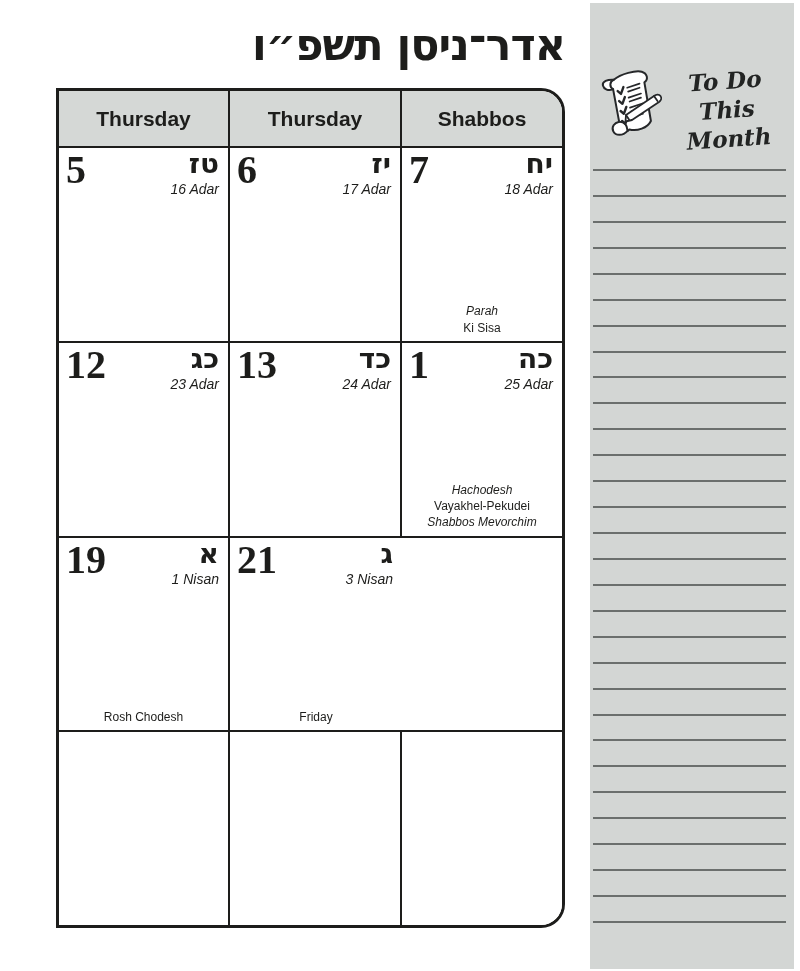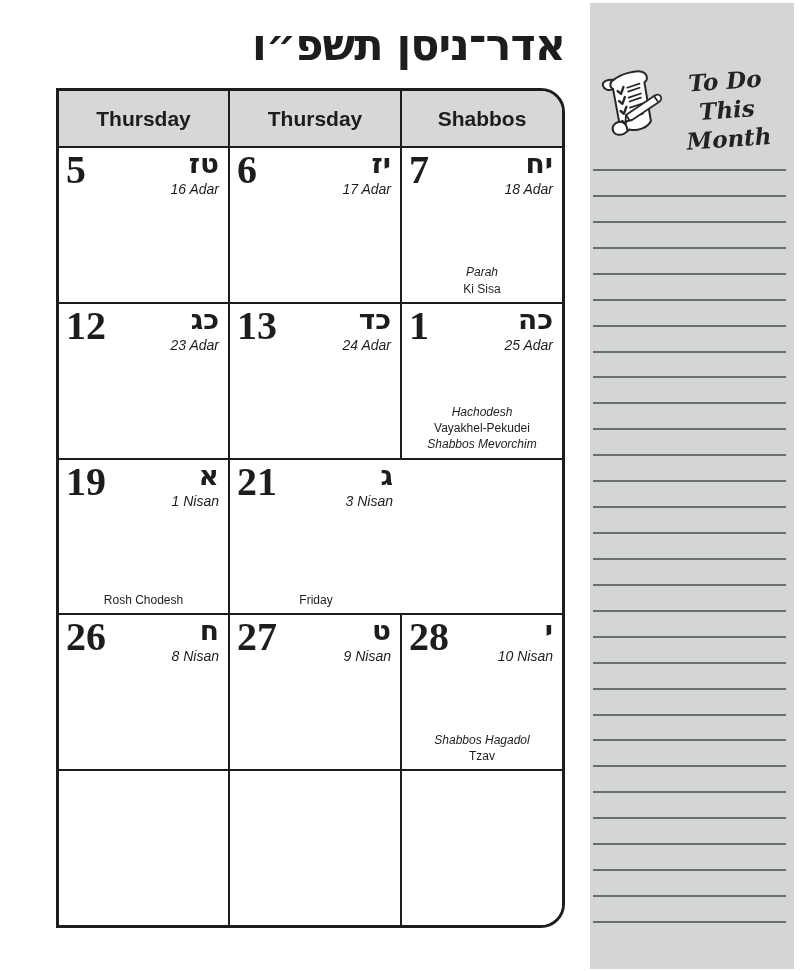--- a/index.html
+++ b/index.html
@@ -204,41 +204,20 @@
         <div class="day-notes">
           <div class="">Rosh Chodesh</div>
         </div>
       </div>
       <div class="day-cell">
         <div class="day-num">21</div>
         <div class="heb-letters">ג</div>
         <div class="heb-date">3 Nisan</div>
         <div class="day-notes">
           <div class="">Friday</div>
-        </div>
-      </div>
-    </div>
-    <div class="week-row">
-      <div class="day-cell">
-        <div class="day-num">26</div>
-        <div class="heb-letters">ח</div>
-        <div class="heb-date">8 Nisan</div>
-      </div>
-      <div class="day-cell">
-        <div class="day-num">27</div>
-        <div class="heb-letters">ט</div>
-        <div class="heb-date">9 Nisan</div>
-      </div>
-      <div class="day-cell">
-        <div class="day-num">28</div>
-        <div class="heb-letters">י</div>
-        <div class="heb-date">10 Nisan</div>
-        <div class="day-notes">
-          <div class="note-italic">Shabbos Hagadol</div>
-          <div class="">Tzav</div>
         </div>
       </div>
     </div>
     <div class="week-row">
       <div class="day-cell"></div>
       <div class="day-cell"></div>
       <div class="day-cell"></div>
     </div>
   </div>
 

